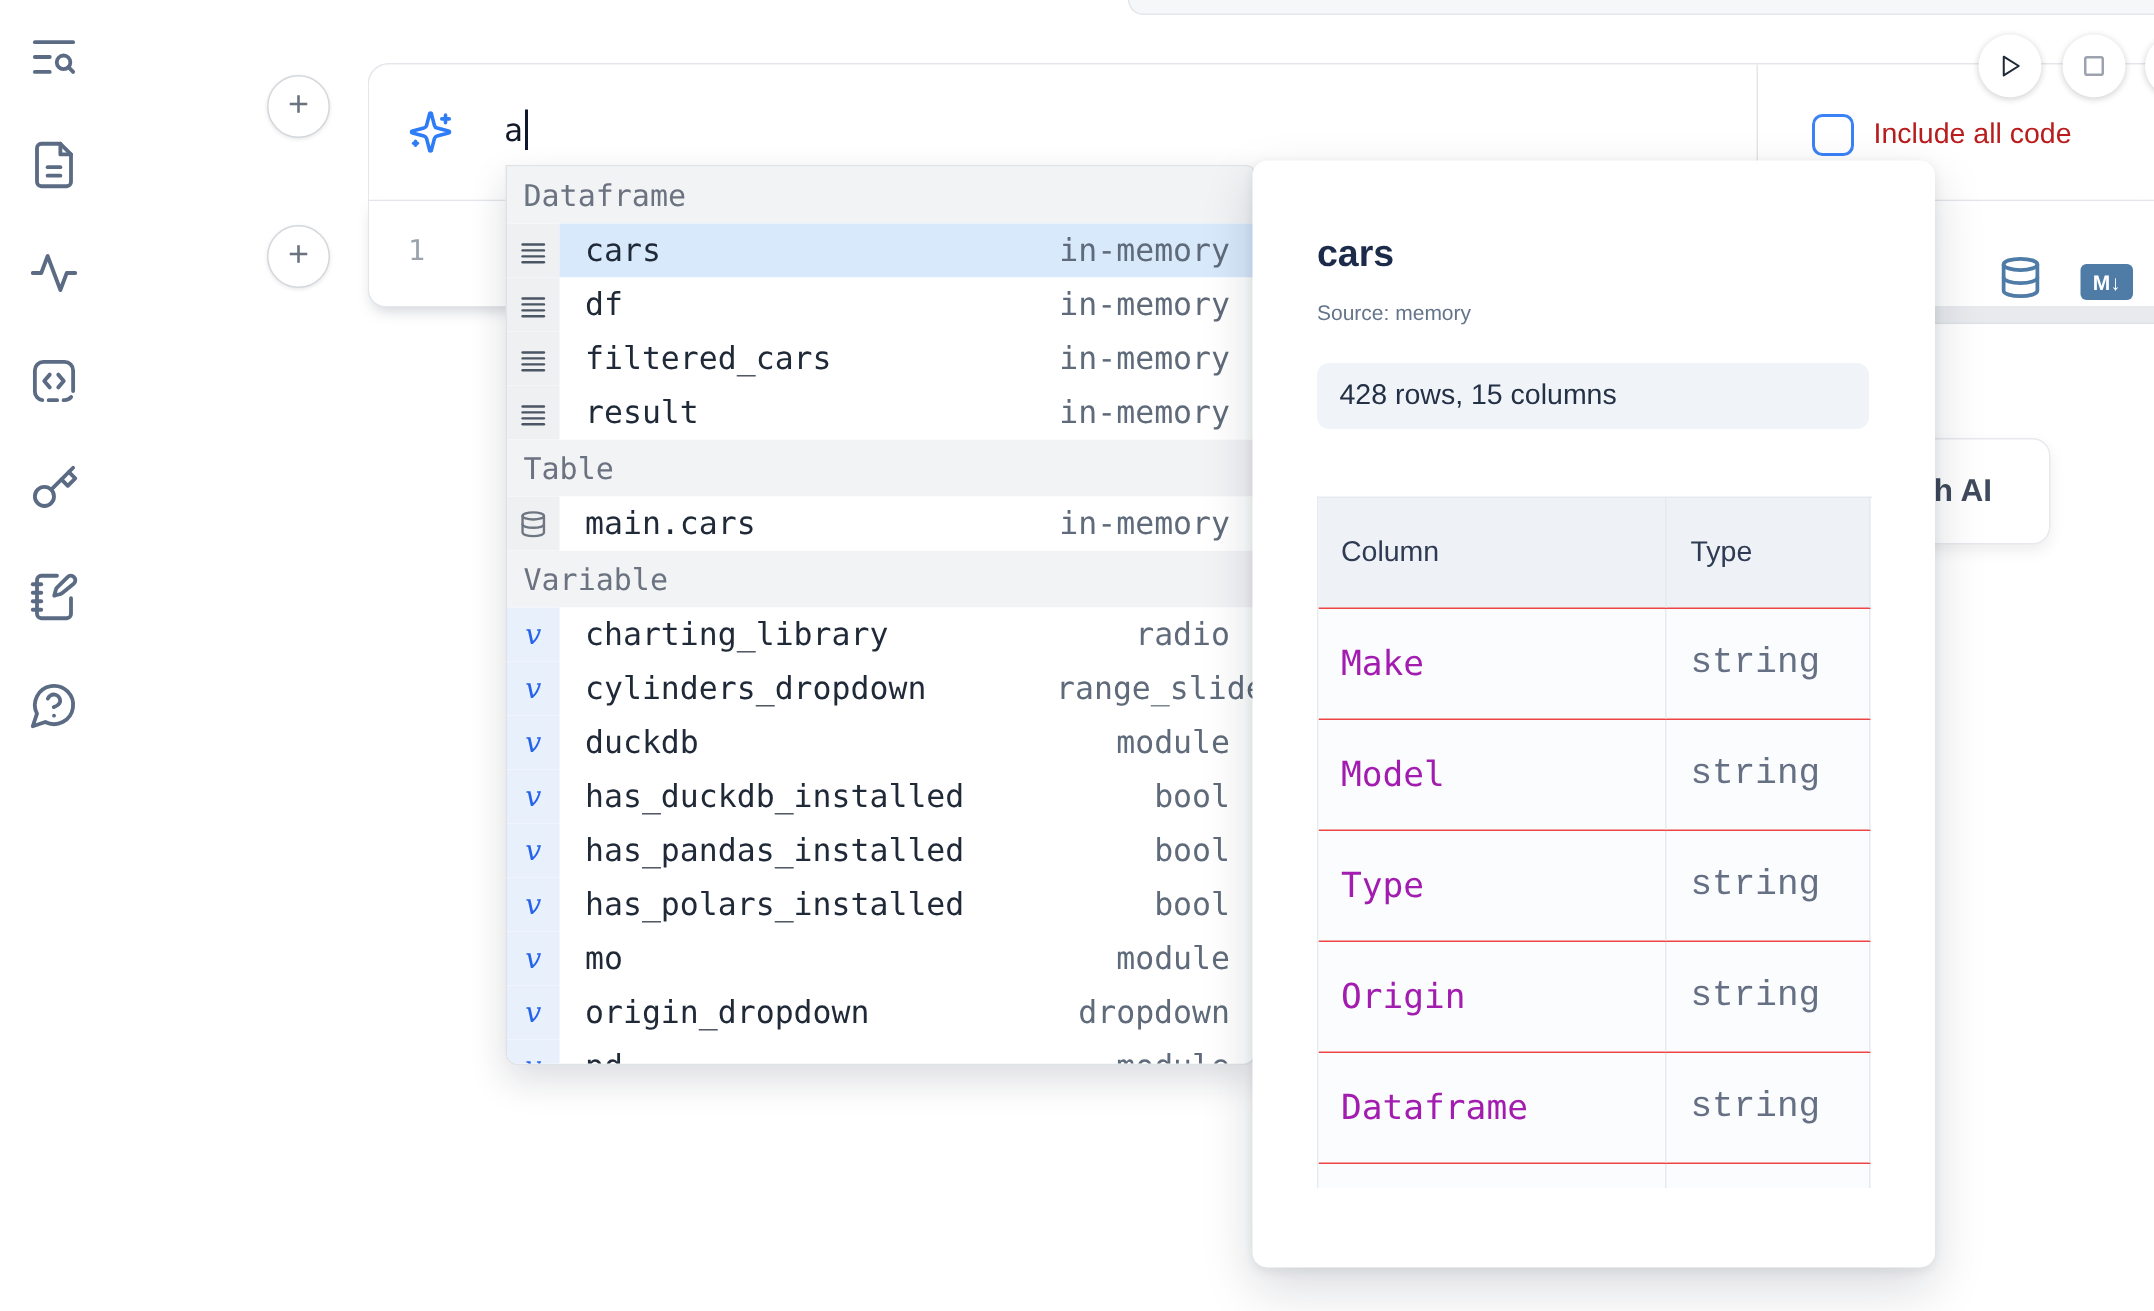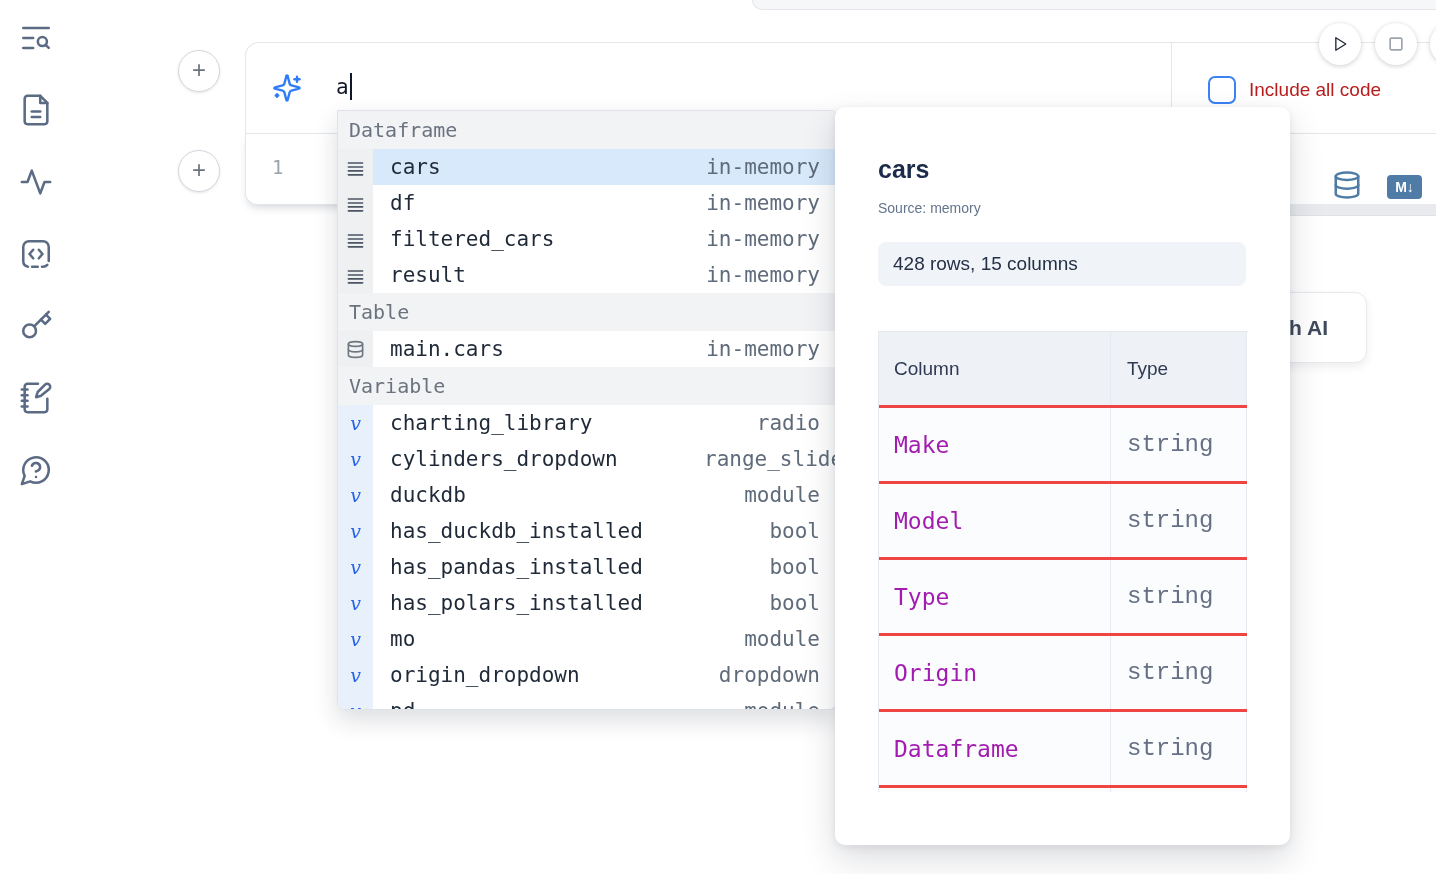--- a/index.html
+++ b/index.html
@@ -67,21 +67,21 @@
   .panel{position:absolute;left:835px;top:107px;width:455px;height:738px;background:#fff;
     border-radius:10px;box-shadow:0 2px 8px rgba(15,23,42,.08),0 14px 34px rgba(15,23,42,.15);
     z-index:20;box-sizing:border-box;padding:48px 0 0 43px;}
   .panel-title{font-size:25px;font-weight:bold;color:#1c2b4a;}
   .panel-source{margin-top:16px;font-size:14px;color:#64748b;}
   .panel-badge{margin-top:26px;width:368px;height:44px;background:#f0f4f9;border-radius:8px;
     display:flex;align-items:center;box-sizing:border-box;padding-left:15px;
     font-size:19px;color:#243045;}
   .panel-table{margin-top:45px;width:369px;height:460px;overflow:hidden;
     border-left:1px solid #e5eaf0;border-top:1px solid #e5eaf0;}
-  .pt-row{display:flex;width:368px;border-bottom:3px solid #ef4444;}
+  .pt-row{display:flex;width:368px;border-bottom:1px solid #ef4444;}
   .pt-row.head{height:73px;background:#eef2f7;}
   .pt-row.body{height:73px;background:#fbfcfe;}
   .pt-c1{width:232px;border-right:1px solid #e5eaf0;display:flex;align-items:center;padding-left:15px;box-sizing:border-box;}
   .pt-c2{flex:1;display:flex;align-items:center;padding-left:16px;box-sizing:border-box;border-right:1px solid #e5eaf0;}
   .pt-head-txt{font-size:19px;color:#2f3b52;}
   .pt-name{font-size:23px;color:#a21caf;}
   .pt-type{font-size:24px;color:#667084;font-family:Liberation Mono, monospace;}
 
   
   .ai-card{position:absolute;left:1040px;top:292px;width:327px;height:71px;background:#fff;

